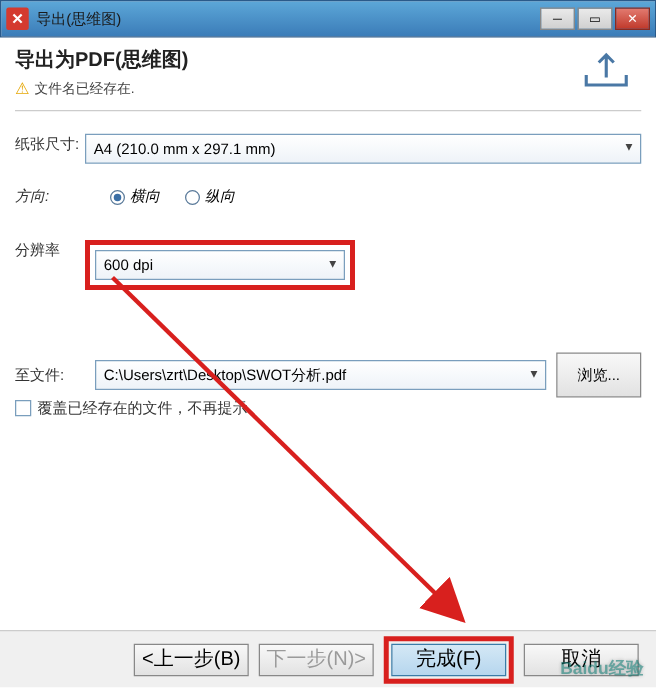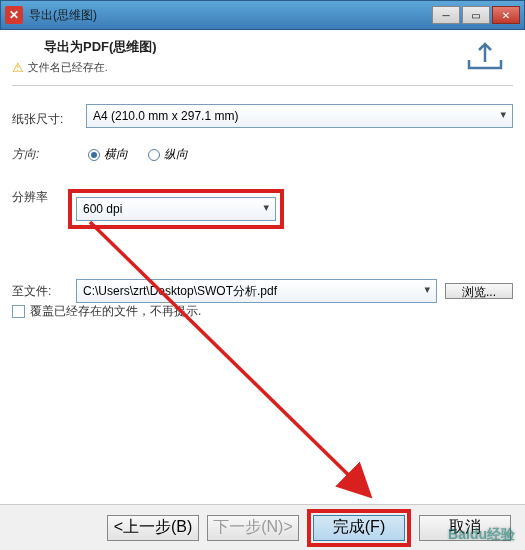--- a/index.html
+++ b/index.html
@@ -7,45 +7,45 @@
 
 .titlebar { height: 30px; background: linear-gradient(#5ca7d8, #3b7cb8); display: flex; align-items: center; padding: 0 4px; border: 1px solid #2a5a8a; }
 .app-icon { width: 18px; height: 18px; background: #d43a2f; border-radius: 2px; display: flex; align-items: center; justify-content: center; color: #fff; font-size: 12px; font-weight: bold; margin-right: 6px; }
 .titlebar-text { color: #1a1a1a; font-size: 12px; flex: 1; }
 .winbtns { display: flex; gap: 2px; }
 .winbtn { width: 28px; height: 18px; border: 1px solid #888; background: linear-gradient(#eaeaea,#d0d0d0); display: flex; align-items: center; justify-content: center; font-size: 10px; cursor: pointer; }
 .winbtn.close { background: linear-gradient(#e27a6f,#c0392b); border-color: #8a2a20; color: #fff; }
 
 .content { padding: 8px 12px 12px 12px; }
 .header { position: relative; margin-bottom: 8px; }
-.header h1 { font-size: 13px; font-weight: bold; color: #222; margin-left: 32px; }
+.header h1 { font-size: 16px; font-weight: bold; color: #222; }
 .warning { display: flex; align-items: center; gap: 4px; margin-top: 4px; font-size: 11px; color: #444; }
 .warn-icon { color: #e6a90b; font-size: 13px; }
 .export-icon { position: absolute; right: 8px; top: 2px; }
 .export-icon svg { width: 40px; height: 32px; }
 
 hr.sep { border: none; border-top: 1px solid #ccc; margin: 10px 0 18px 0; }
 
-.row { display: flex; align-items: flex-end; margin-bottom: 18px; gap: 18px; }
+.row { display: flex; align-items: flex-start; margin-bottom: 18px; }
 .lbl { width: 56px; text-align: left; color: #333; }
 .select { flex: 1; height: 24px; border: 1px solid #7a9ebd; background: linear-gradient(#fff,#eef3f8); padding: 0 22px 0 6px; display: flex; align-items: center; position: relative; cursor: pointer; }
 .select::after { content: "▾"; position: absolute; right: 6px; top: 3px; color: #444; font-size: 11px; }
 .select.narrow { width: 200px; flex: none; }
 
 .radio-row { display: flex; align-items: center; gap: 20px; margin-bottom: 26px; font-style: italic; }
 .radio-opt { display: flex; align-items: center; gap: 4px; }
 .radio { width: 12px; height: 12px; border: 1px solid #5a7a9a; border-radius: 50%; display: inline-flex; align-items: center; justify-content: center; background: #fff; }
 .radio.checked::after { content: ""; width: 6px; height: 6px; background: #3a6ea5; border-radius: 50%; display: block; }
 
 .highlight-red { border: 4px solid #d8201e; padding: 4px; display: inline-block; }
 .res-wrap { display: flex; margin-bottom: 50px; }
 
 .filerow { display: flex; align-items: center; gap: 8px; margin-bottom: 0; }
 .filerow .select { flex: 1; }
-.browse-btn { width: 68px; height: 16px; border: 1px solid #888; background: linear-gradient(#f8f8f8,#e2e2e2); cursor: pointer; font-size: 12px; }
+.browse-btn { width: 68px; height: 36px; border: 1px solid #888; background: linear-gradient(#f8f8f8,#e2e2e2); cursor: pointer; font-size: 12px; }
 
 .checkrow { display: flex; align-items: center; gap: 5px; font-size: 12px; color: #333; }
 .checkbox { width: 13px; height: 13px; border: 1px solid #7a9ebd; background: #fff; display: inline-block; }
 
 .bottombar { position: absolute; bottom: 0; left: 0; right: 0; height: 46px; border-top: 1px solid #ccc; background: #f0f0f0; display: flex; align-items: center; justify-content: flex-end; gap: 8px; padding: 0 14px; }
 .btn { width: 92px; height: 26px; border: 1px solid #888; background: linear-gradient(#f8f8f8,#e2e2e2); cursor: pointer; font-size: 16px; display: flex; align-items: center; justify-content: center; }
 .btn.disabled { color: #9a9a9a; cursor: default; }
 .btn.accent { border: 1px solid #3a7ca8; background: linear-gradient(#d4e8f5,#b6d6ee); }
 .finish-wrap { border: 4px solid #d8201e; padding: 2px; }
 

